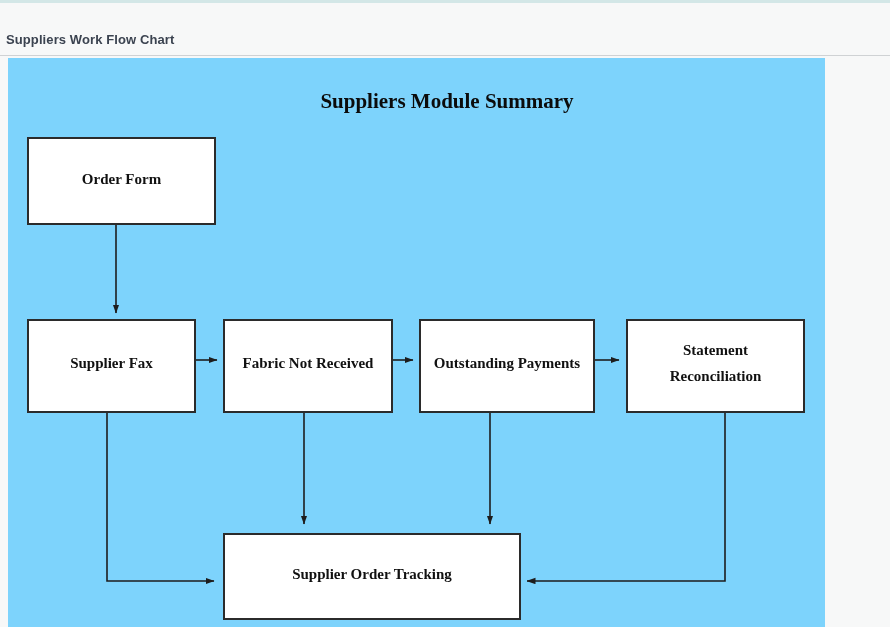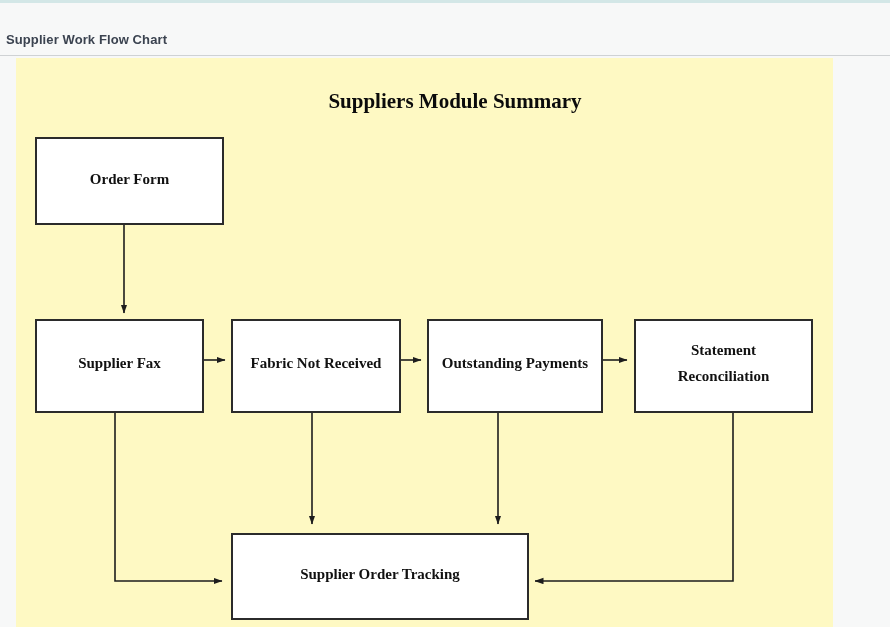--- a/index.html
+++ b/index.html
@@ -44,25 +44,25 @@
   #header-divider {
     position: absolute;
     left: 0;
     top: 55px;
     width: 890px;
     height: 1px;
     background: #cfd2d4;
   }
   #content-panel {
     position: absolute;
-    left: 16px;
+    left: 8px;
     top: 58px;
     width: 817px;
     height: 569px;
-    background: #fef9c3;
+    background: #7dd3fc;
   }
   #flow-svg {
     position: absolute;
     left: 0;
     top: 0;
     display: block;
   }
   .node-box {
     fill: #ffffff;
     stroke: #2b2b2b;
@@ -88,21 +88,21 @@
     stroke-width: 1.6;
     fill: none;
   }
 </style>
 </head>
 <body>
 
 <div id="top-accent"></div>
 
 <div id="page-header">
-  <div id="page-title">Supplier Work Flow Chart</div>
+  <div id="page-title">Suppliers Work Flow Chart</div>
 </div>
 <div id="header-divider"></div>
 
 <div id="content-panel">
 
   <svg id="flow-svg" width="817" height="569" viewBox="0 0 817 569">
 
     <defs>
       <marker id="arrowhead" markerWidth="9" markerHeight="9" refX="8.5" refY="3.2" orient="auto" markerUnits="userSpaceOnUse">
         <path d="M0,0 L9,3.2 L0,6.4 z" fill="#1d1d1d"></path>

